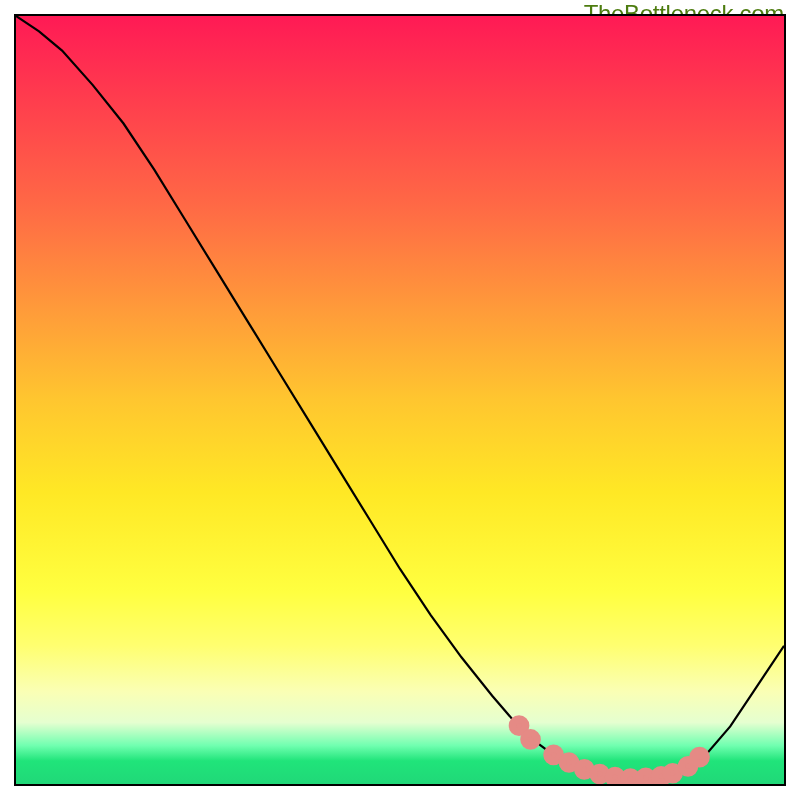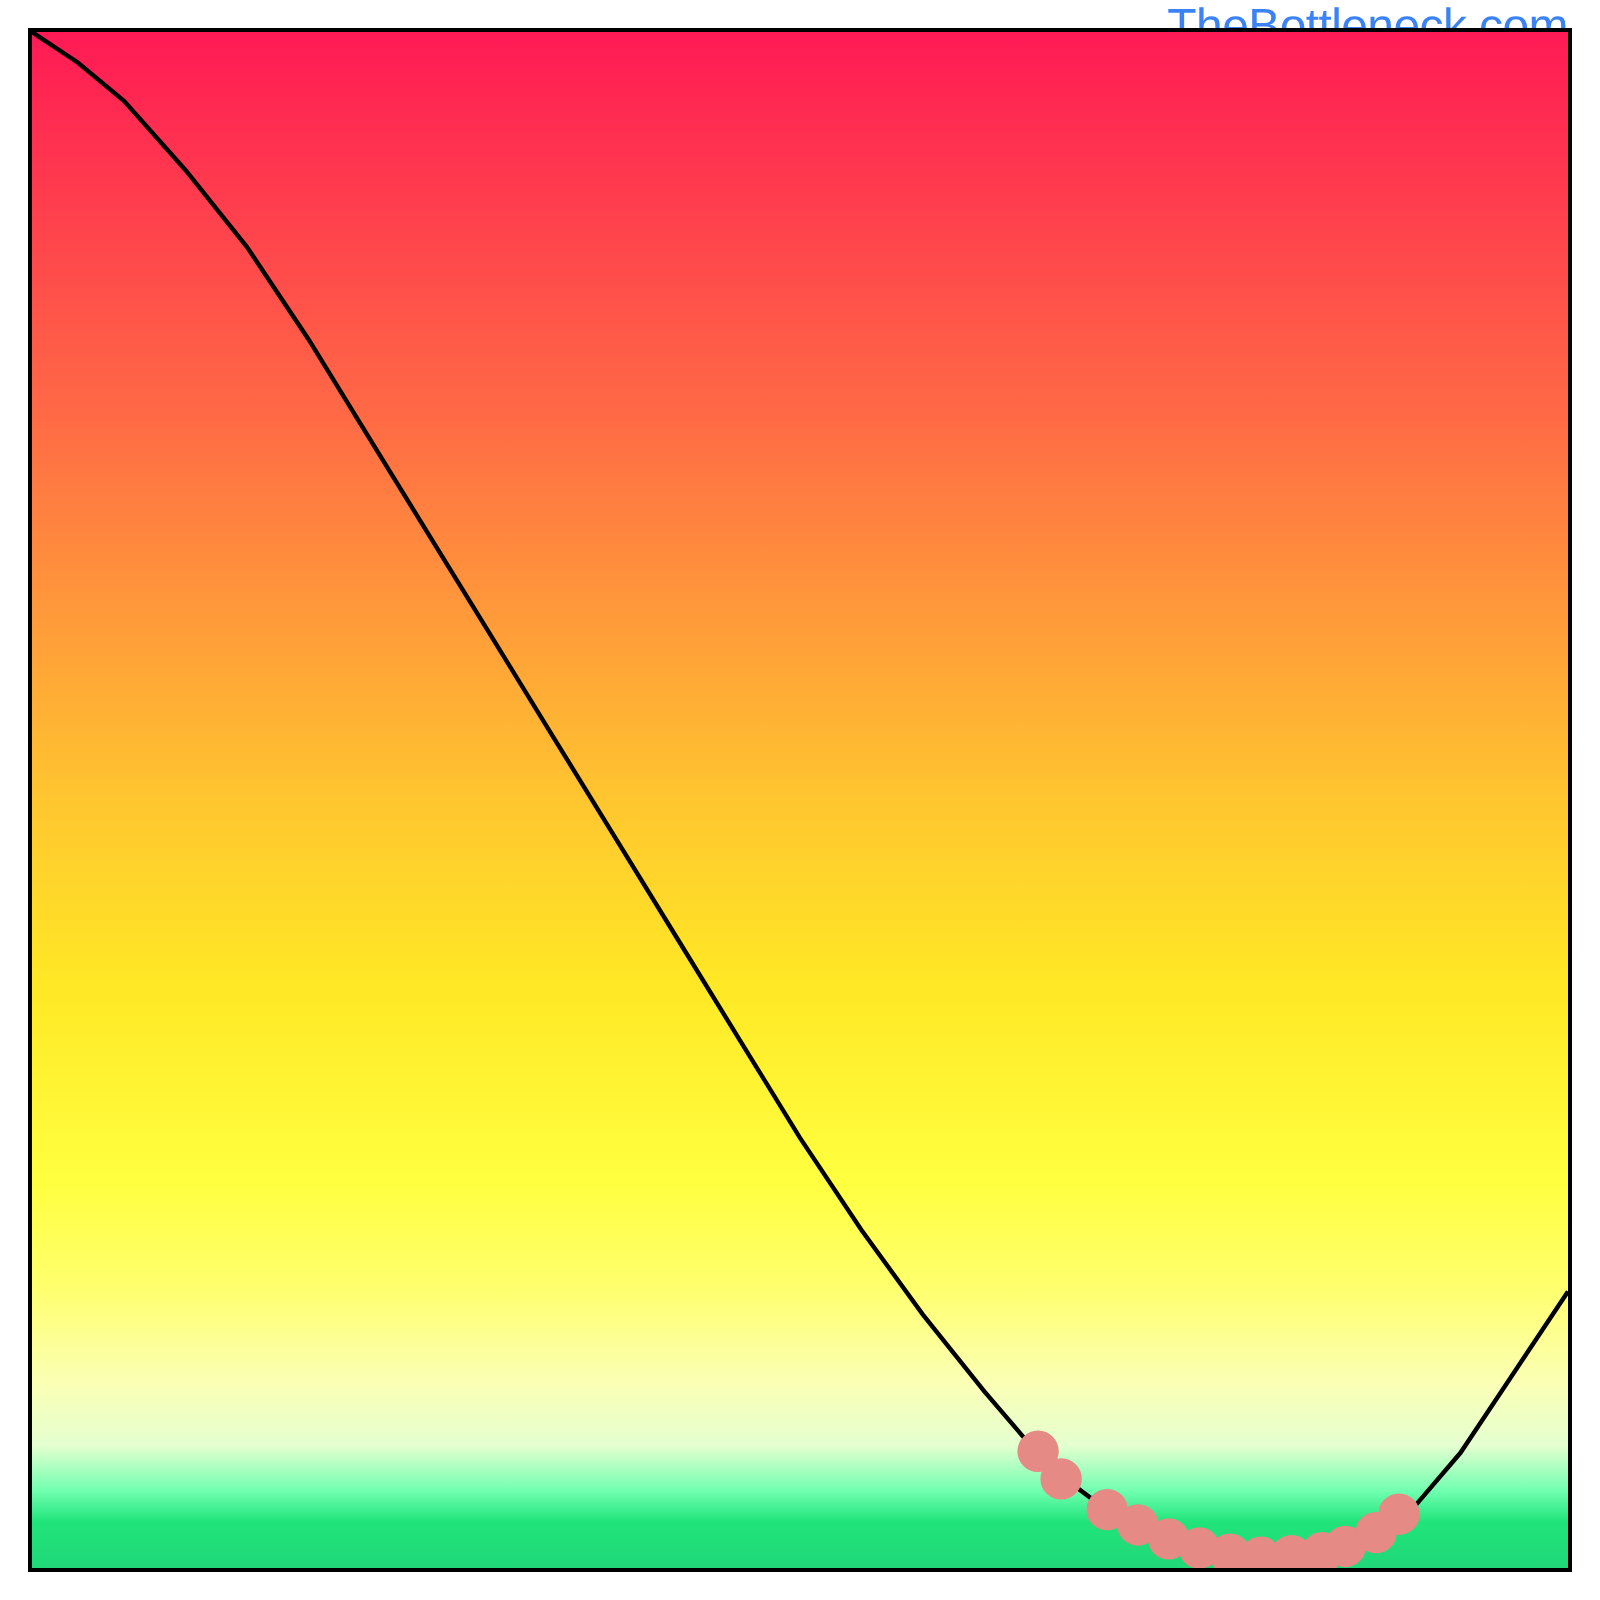--- a/index.html
+++ b/index.html
@@ -65,21 +65,21 @@
     fill: #e58a85;
     stroke: #e58a85;
   }
   .watermark {
     position: absolute;
     top: 0;
     right: 16px;
     font-size: 24px;
     font-weight: 500;
     letter-spacing: -0.3px;
-    color: #3b82f6;
+    color: #4d7c0f;
     user-select: none;
   }
 </style>
 </head>
 <body>
 
 <div class="chart-wrap">
   <div class="watermark">TheBottleneck.com</div>
 
   <div class="plot-box">

